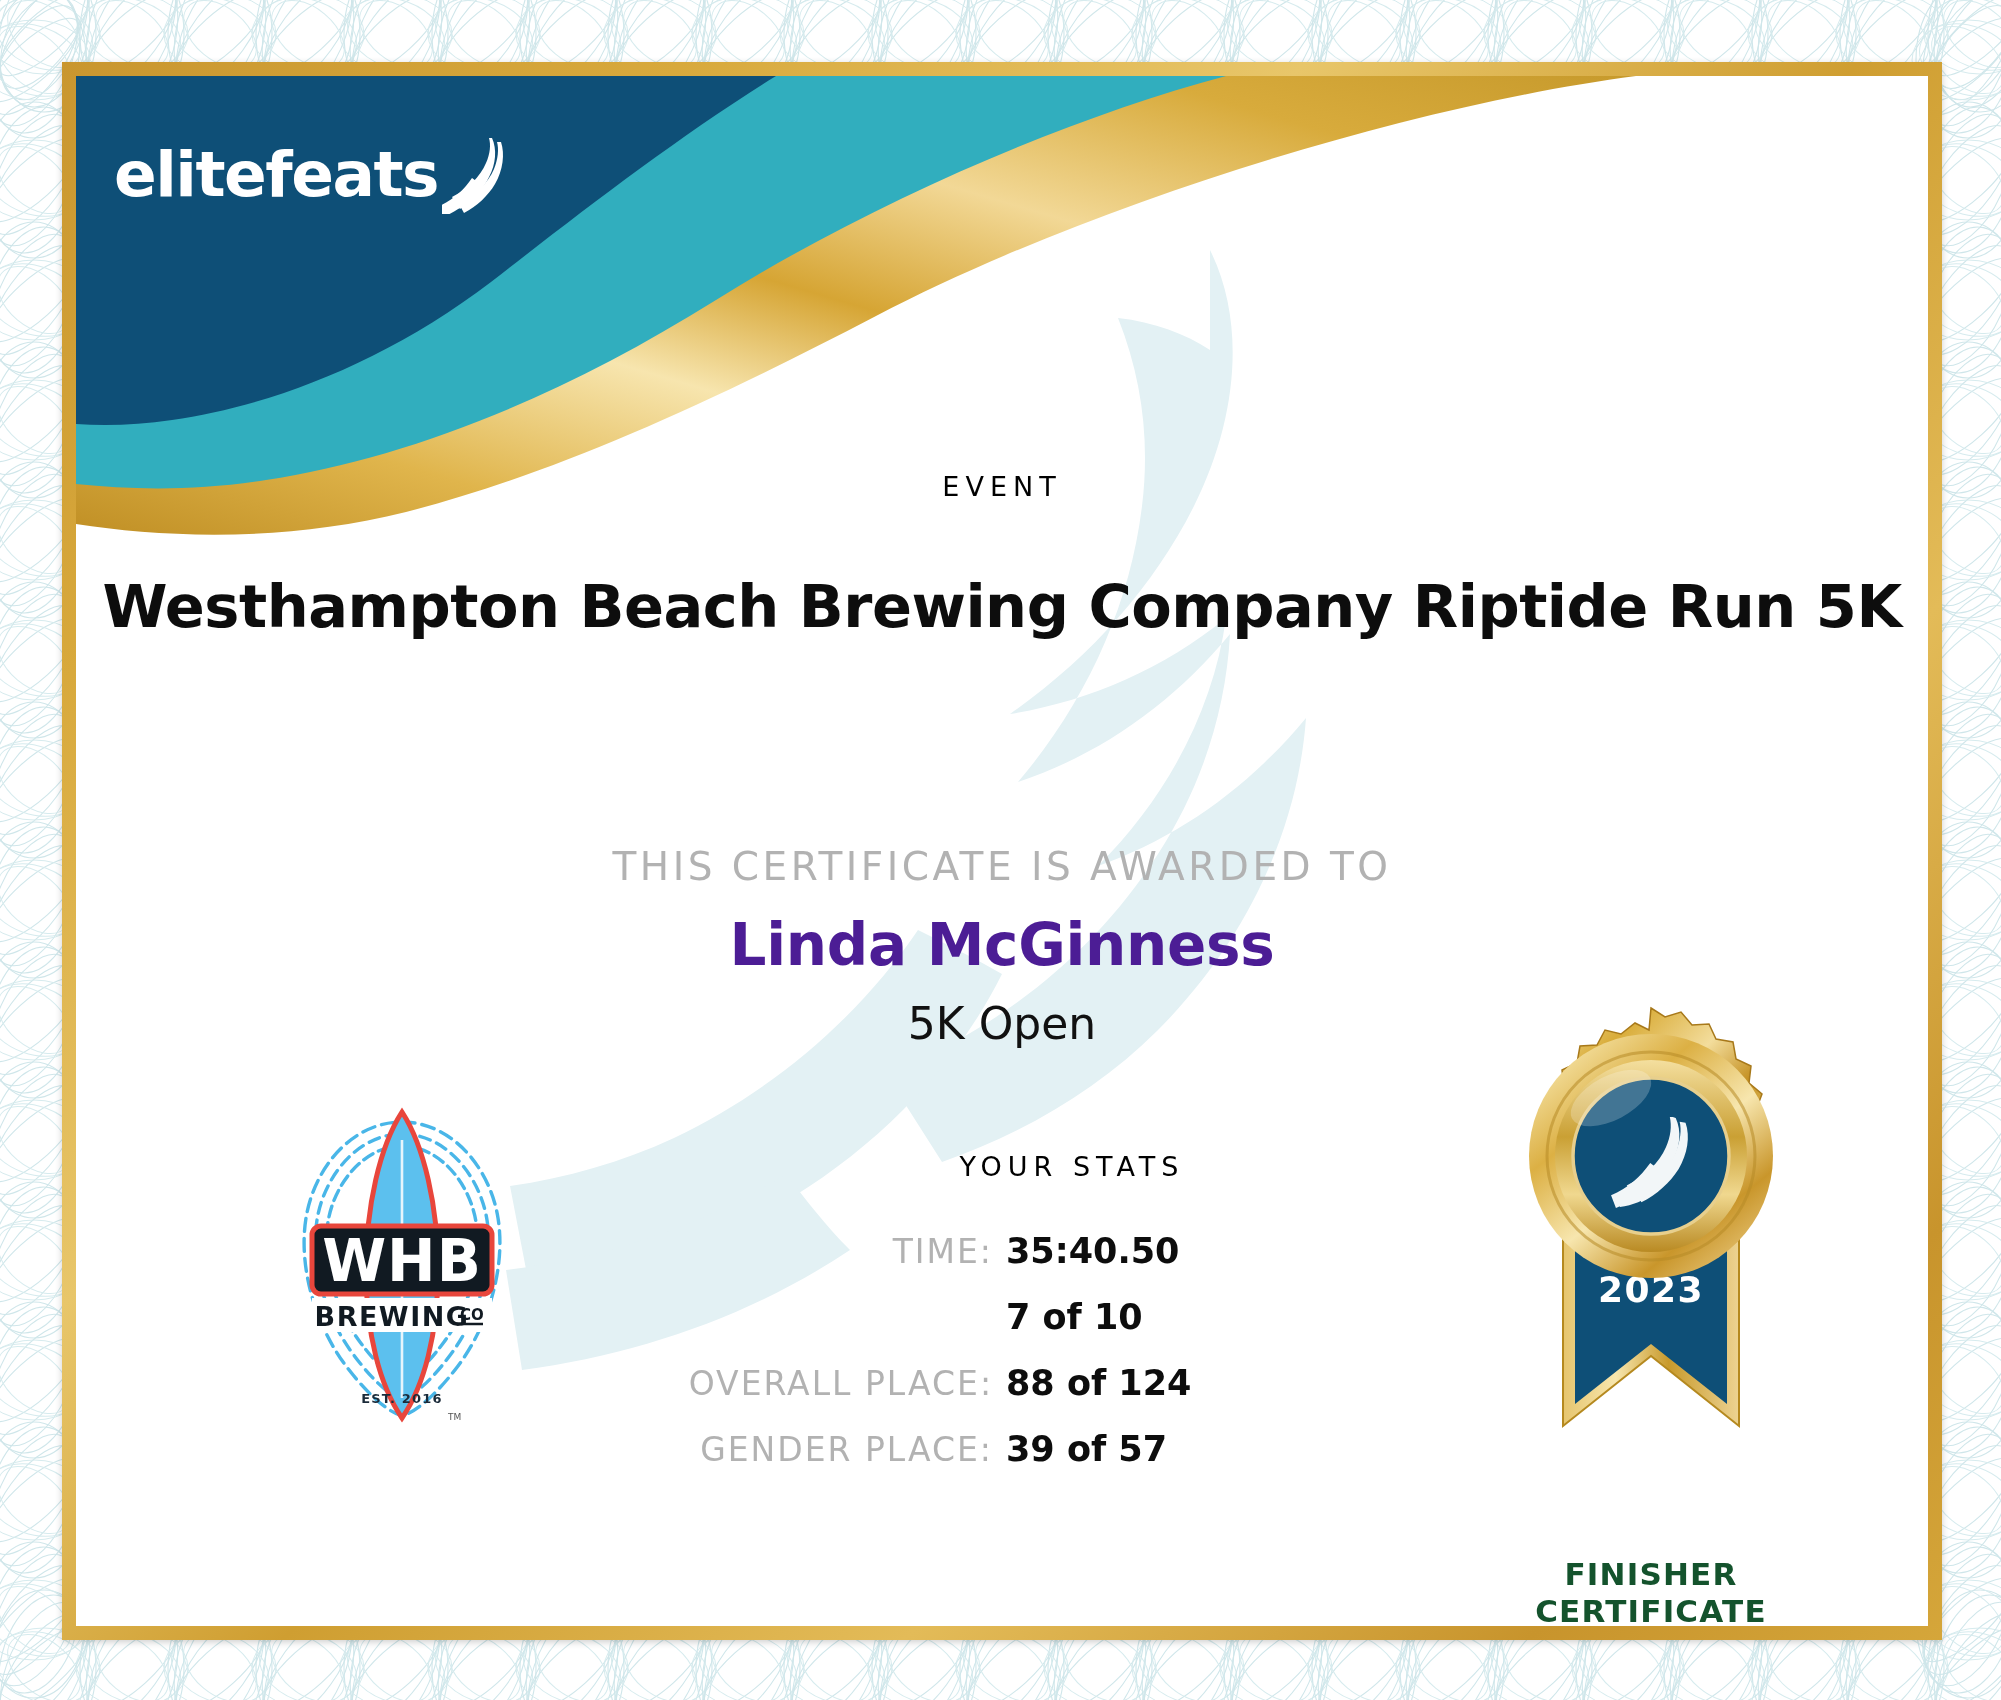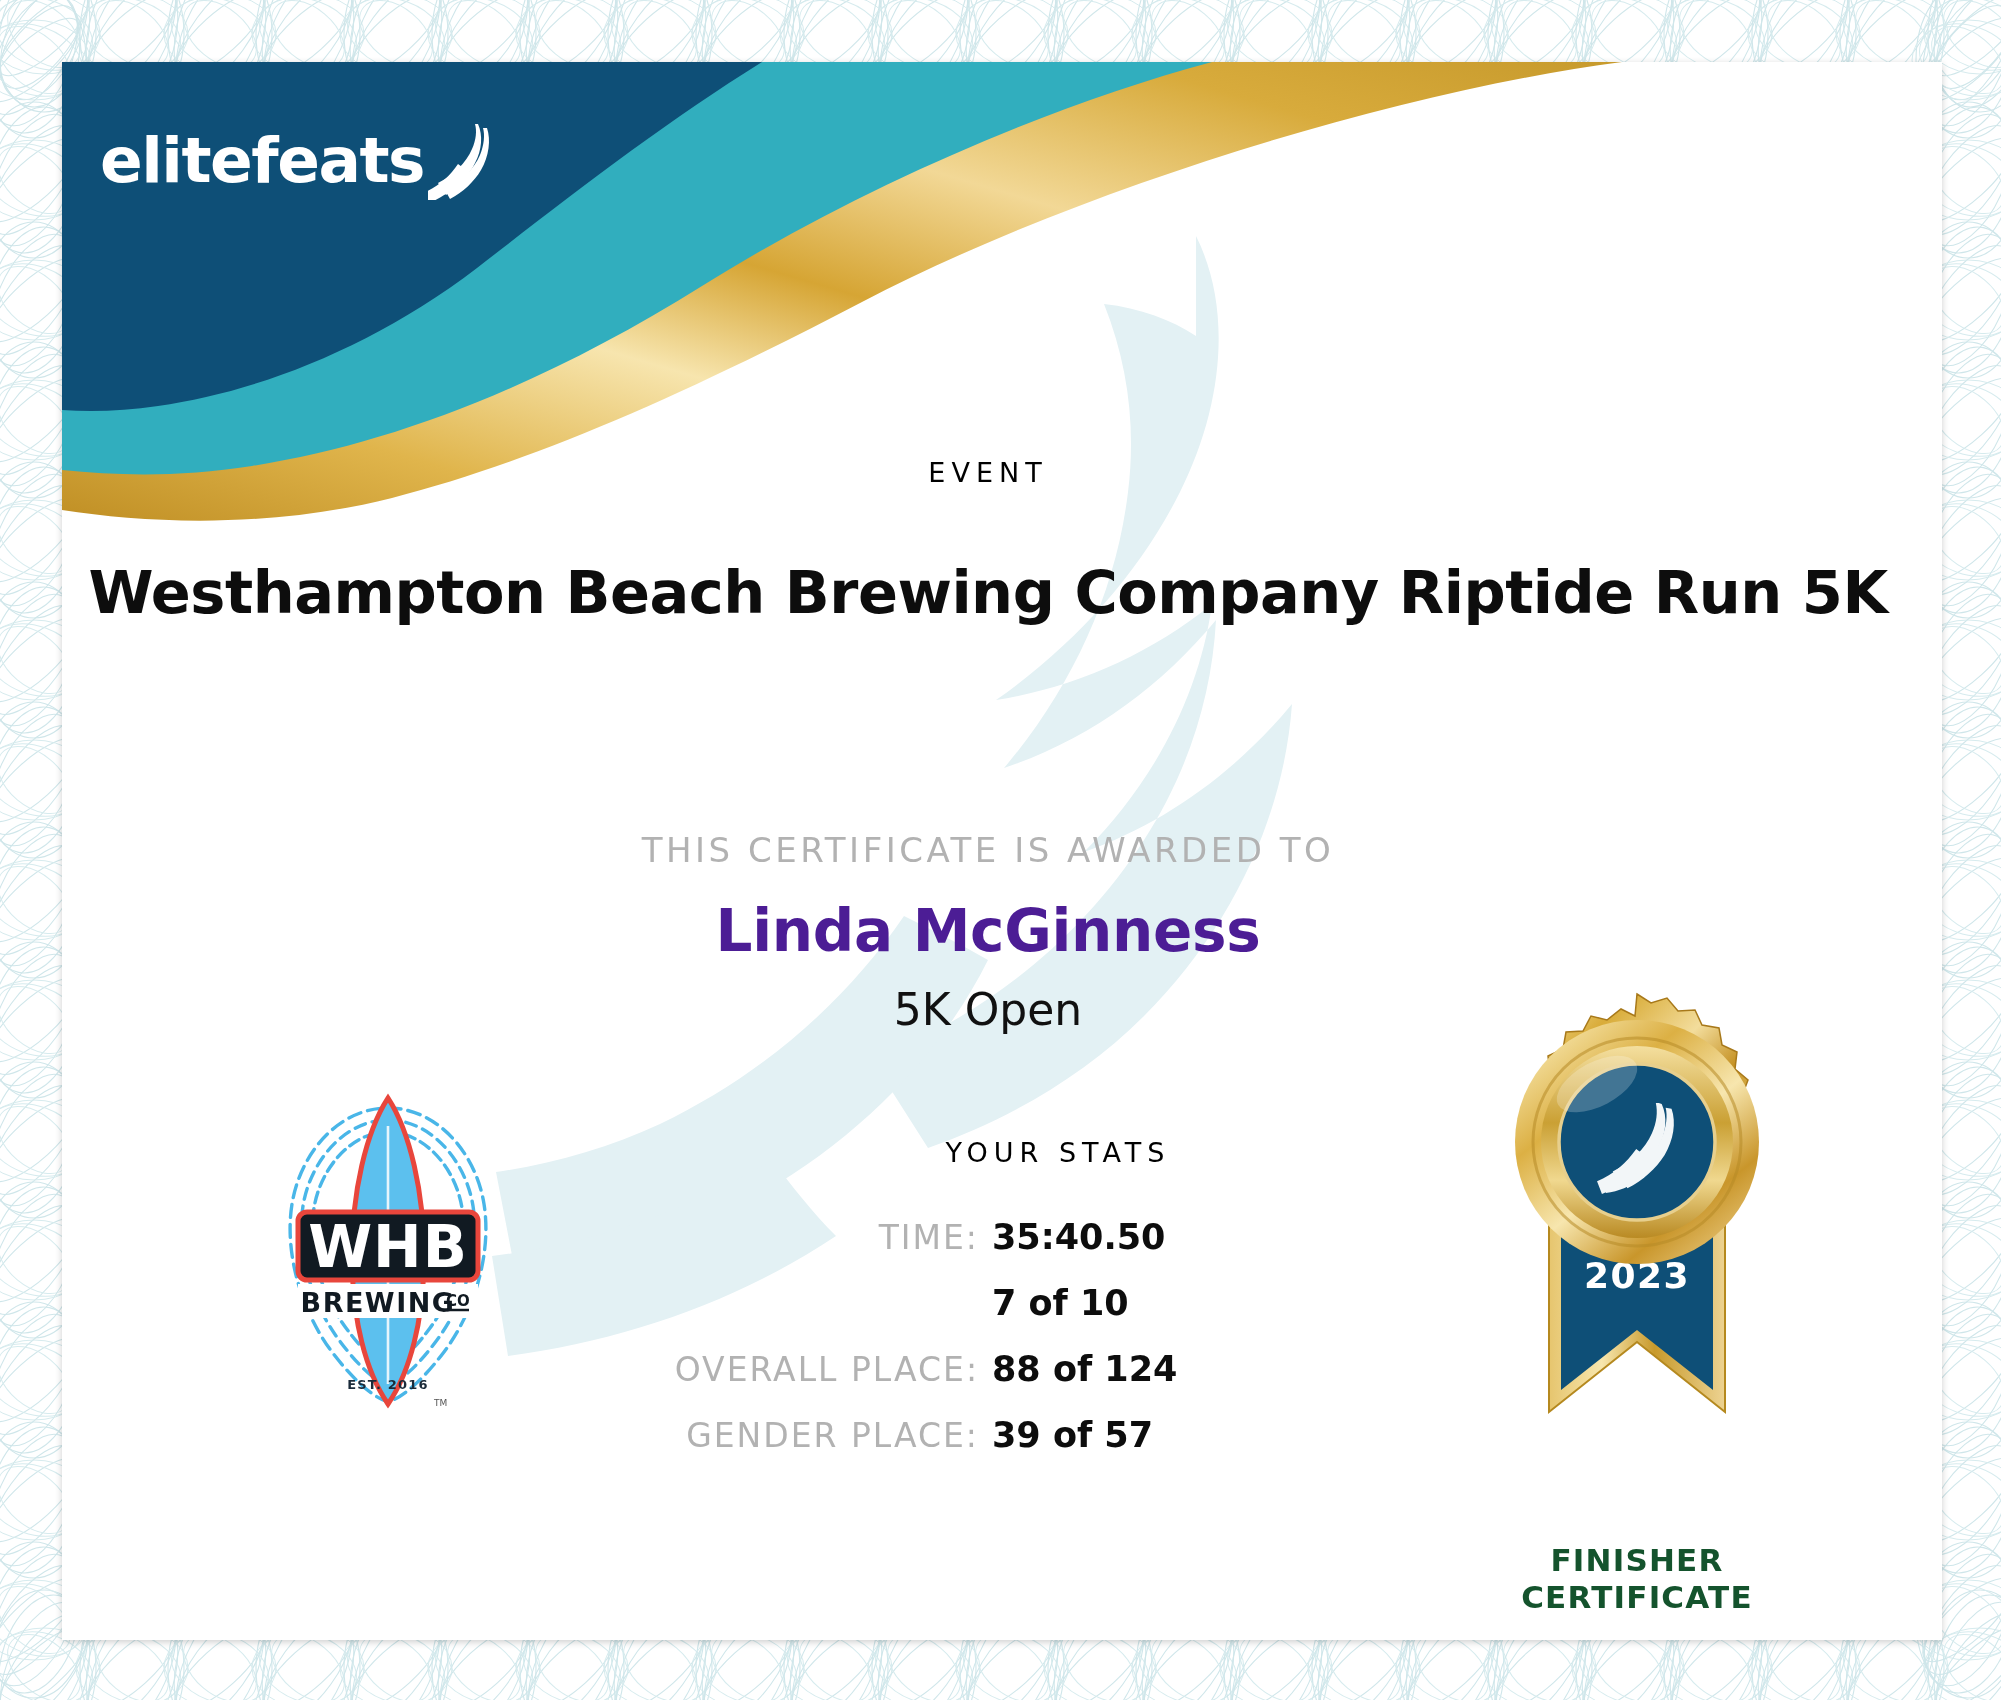--- a/index.html
+++ b/index.html
@@ -23,20 +23,21 @@
     z-index: 1;
     pointer-events: none;
   }
 
   
   .gold-frame {
     position: absolute;
     left: 62px; top: 62px;
     width: 1880px; height: 1578px;
     background: linear-gradient(135deg,#c9962f 0%,#d8a93c 18%,#e8c66a 36%,#cf9e31 52%,#e3bb58 70%,#c8942c 88%,#d5a63a 100%);
+    padding: 14px;
     z-index: 2;
     box-shadow: 0 2px 7px rgba(0,0,0,.20);
   }
   .card {
     position: relative;
     width: 100%; height: 100%;
     background: #ffffff;
     overflow: hidden;
   }
 
@@ -90,21 +91,21 @@
     text-align: center;
     font-family: "DejaVu Sans", sans-serif;
     font-size: 27px;
     font-weight: 400;
     letter-spacing: 6px;
     color: #000000;
   }
   .label-md {
     text-align: center;
     font-family: "DejaVu Sans", sans-serif;
-    font-size: 34px;
+    font-size: 39px;
     font-weight: 400;
     letter-spacing: 3.5px;
     color: #b2b2b2;
   }
 
   .event-label { position: absolute; left: 0; top: 395px; width: 1852px; }
   .event-title {
     position: absolute; left: 0; top: 455px; width: 1852px;
     text-align: center;
     font-family: "DejaVu Sans", sans-serif;

